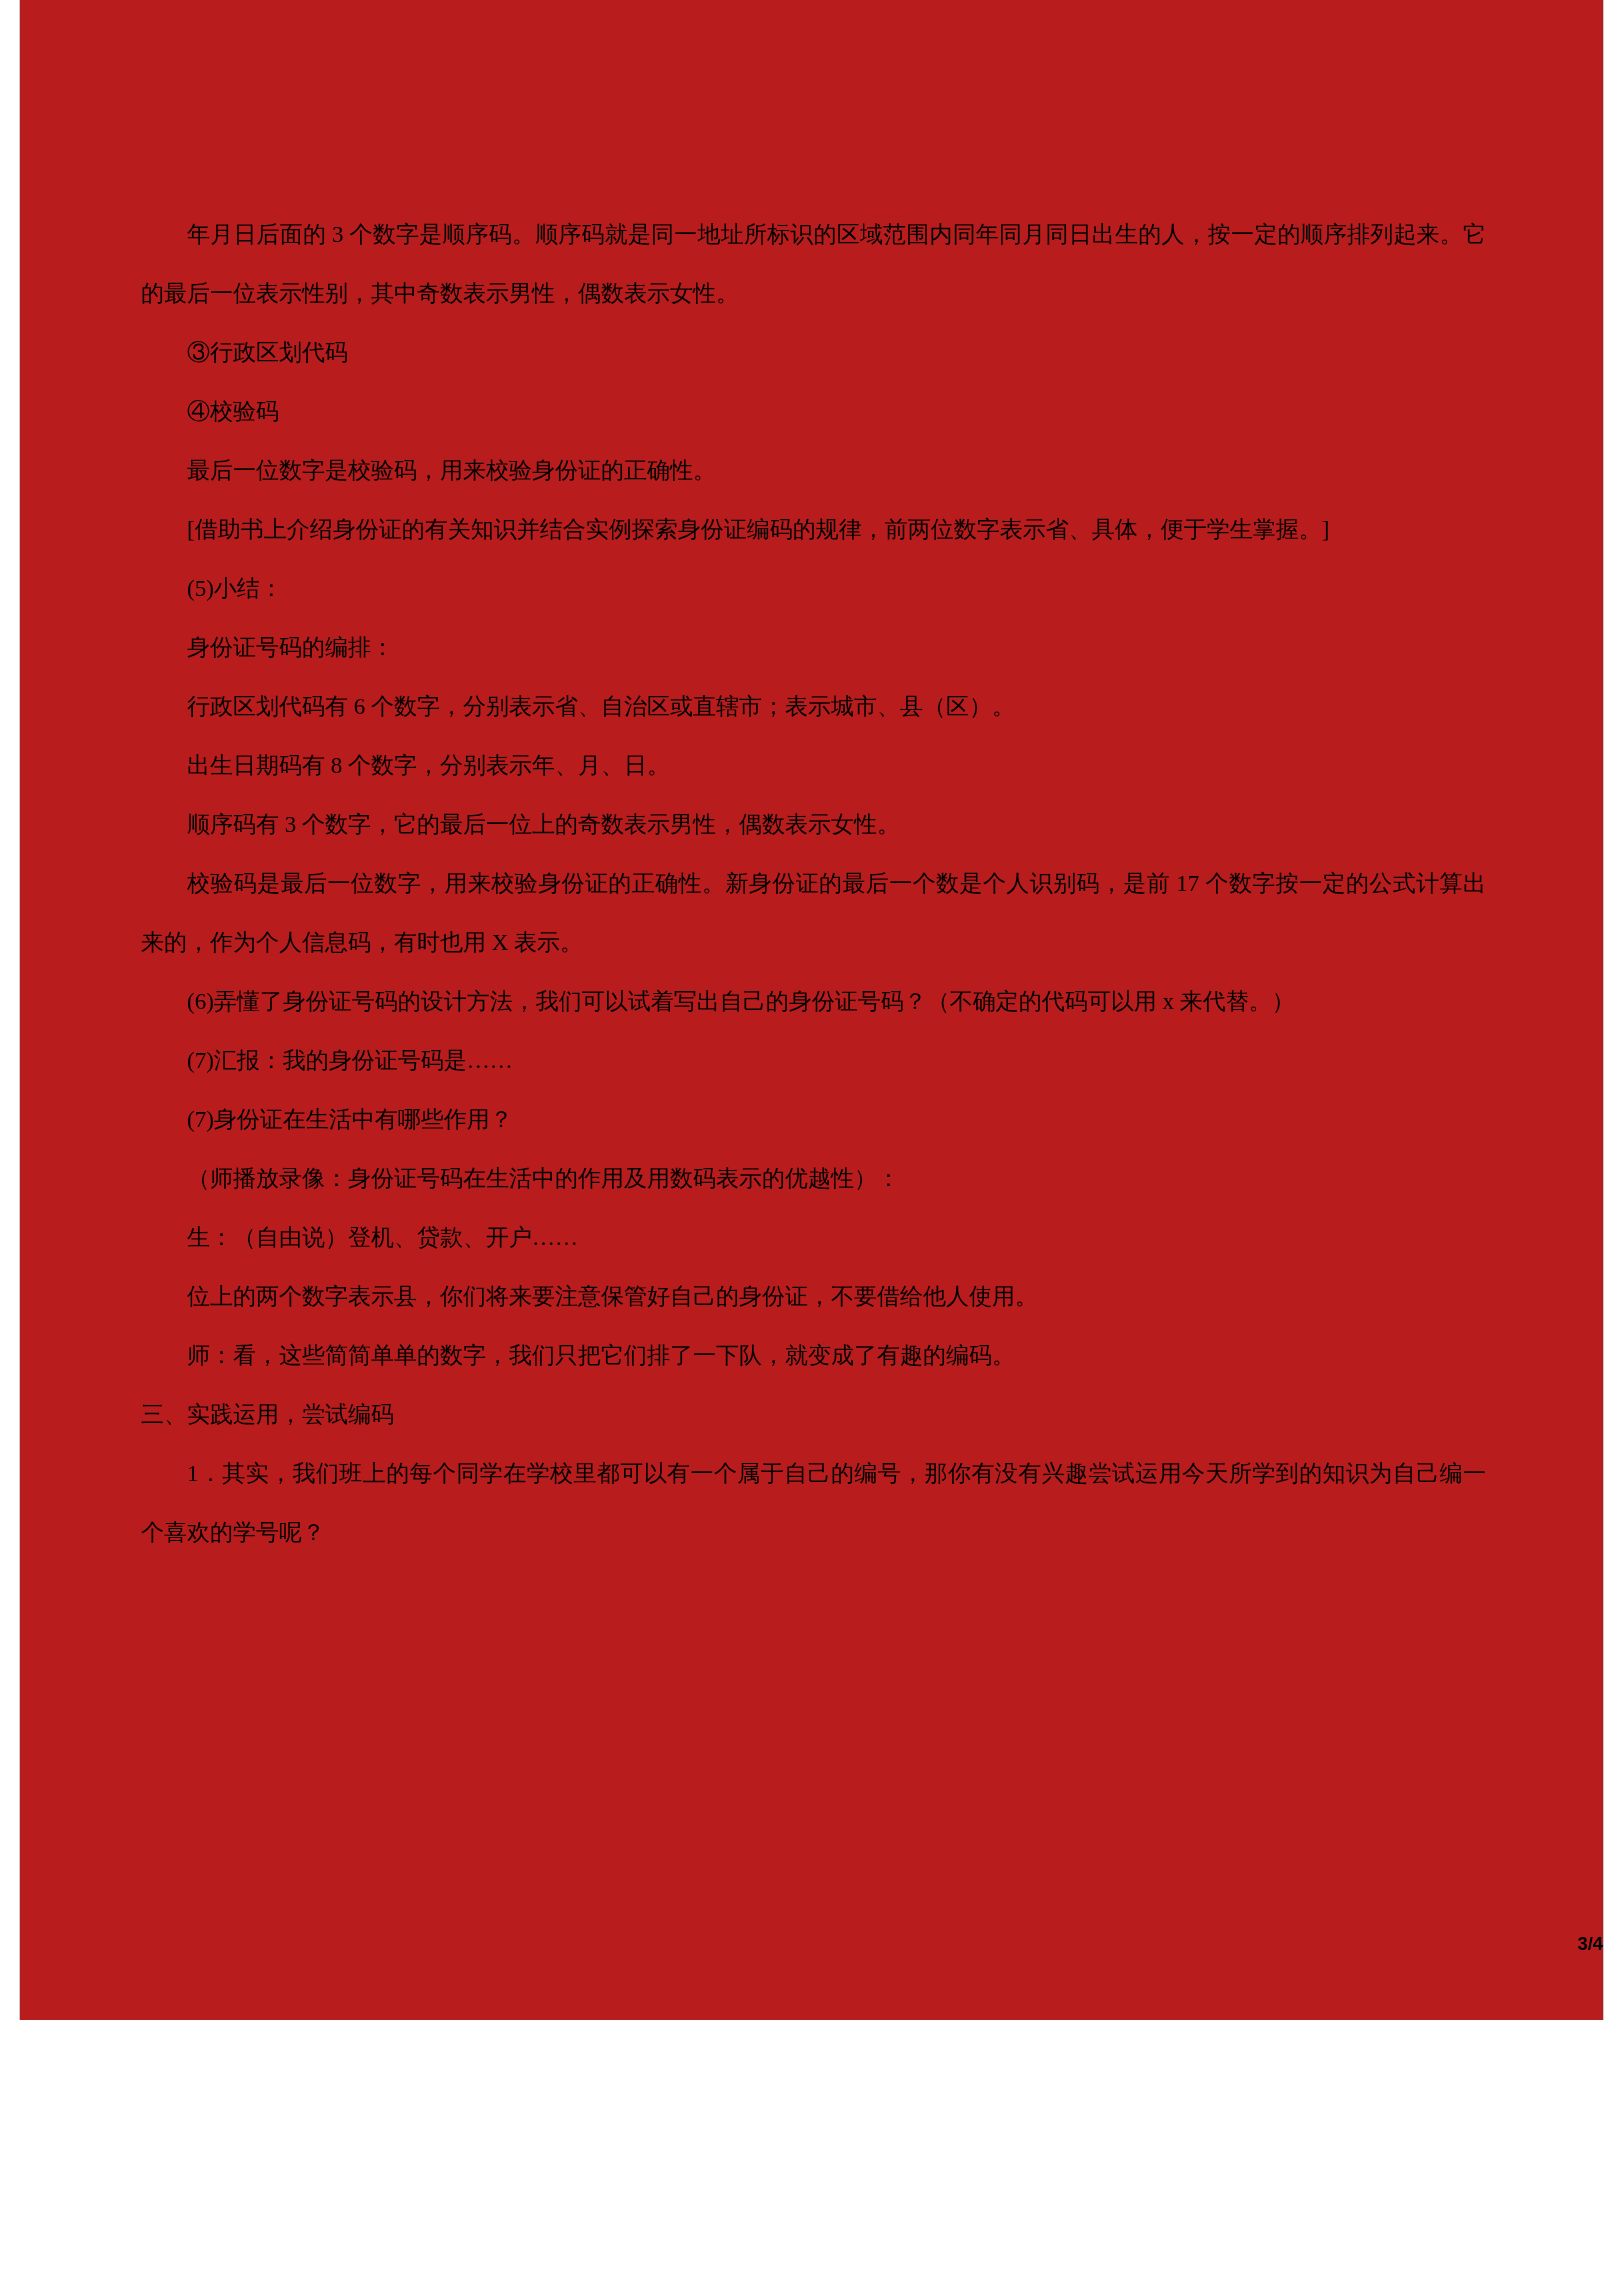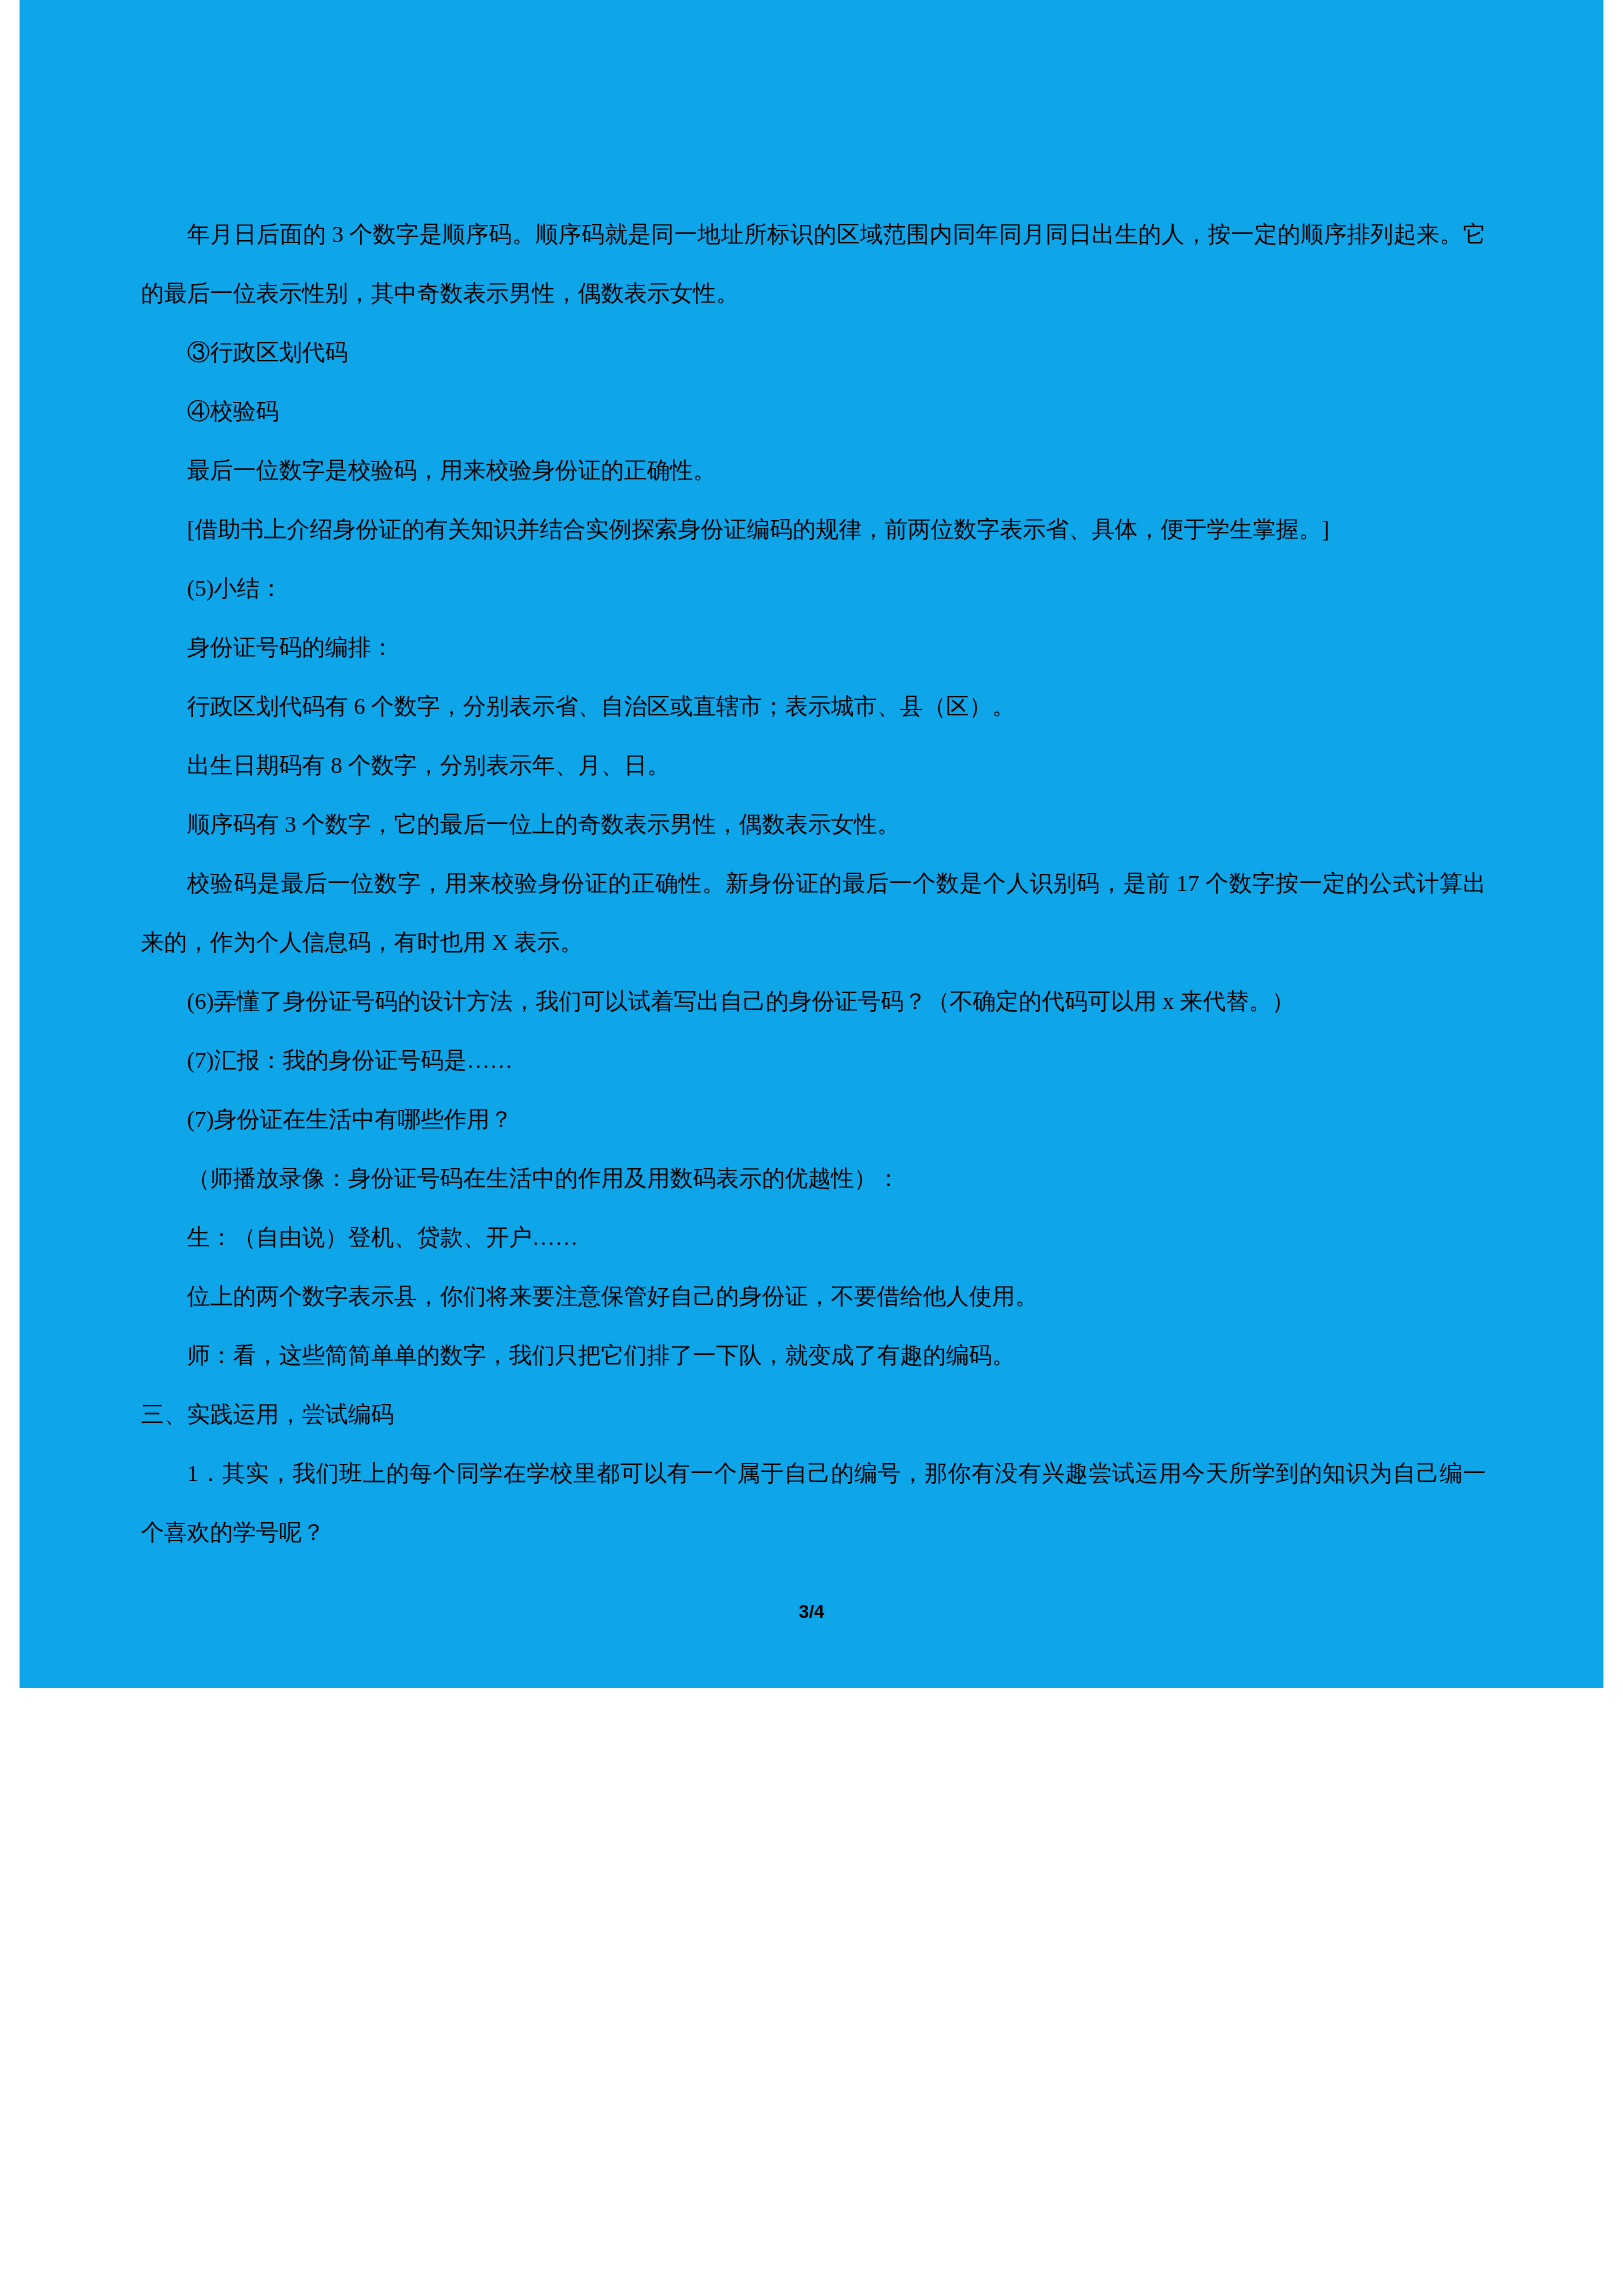--- a/index.html
+++ b/index.html
@@ -5,41 +5,41 @@
   * { margin: 0; padding: 0; box-sizing: border-box; }
   html, body {
     width: 1623px;
     height: 2295px;
     background: #ffffff;
     font-family: "Liberation Serif", "DejaVu Serif", serif;
   }
   .page {
     position: relative;
     width: 1585px;
-    height: 1688px;
+    height: 2020px;
     margin: 0 19px;
-    background: #0ea5e9;
+    background: #b91c1c;
     border-left: 0.7px solid #c9c9c9;
     border-right: 0.7px solid #c9c9c9;
   }
   .doc-content {
     padding: 205px 117px 0 121px;
     color: #000000;
     font-size: 23px;
     line-height: 59px;
     text-align: justify;
   }
   .para { text-indent: 0; }
   .para.indent { text-indent: 2em; }
   .page-footer {
     position: absolute;
     left: 0;
     bottom: 65px;
     width: 100%;
-    text-align: center;
+    text-align: right;
     font-size: 18.4px;
     font-weight: bold;
     font-family: "Liberation Sans", "DejaVu Sans", sans-serif;
     color: #000000;
   }
 </style>
 </head>
 <body>
 
 <div class="page">

